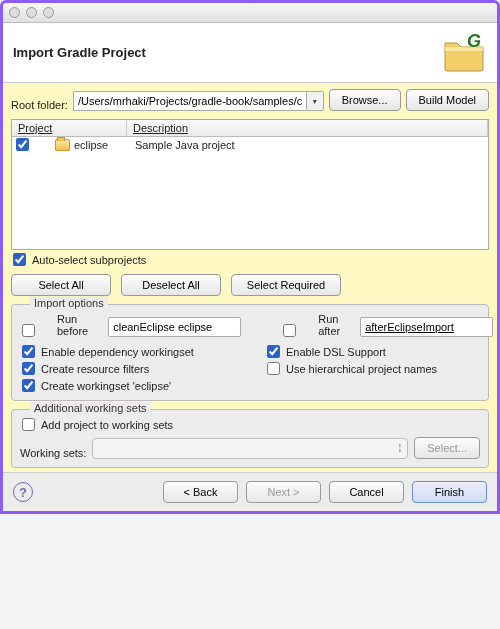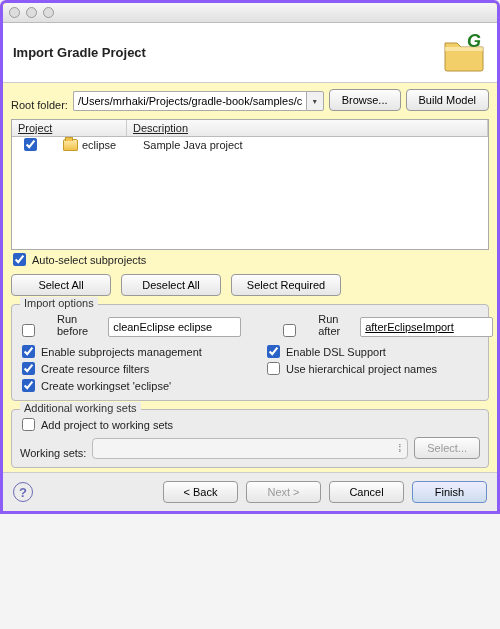--- a/index.html
+++ b/index.html
@@ -18,28 +18,28 @@
   .btn[disabled]{color:#999; cursor:default;}
   .btn.default{ background:linear-gradient(#eef,#cde); border-color:#6a8ecb;}
   .combo { display:flex; }
   .combo input { border-top-right-radius:0; border-bottom-right-radius:0; border-right:none; }
   .combo .drop { width:18px; height:20px; border:1px solid #aaa; border-left:1px solid #aaa; background:#f1f1f1; border-radius:0 2px 2px 0; display:flex; align-items:center; justify-content:center; font-size:8px; color:#444; cursor:pointer;}
   .table { margin-top:8px; border:1px solid #aaa; background:#fff; height:152px; display:flex; flex-direction:column; }
   .thead { display:flex; background:linear-gradient(#fafafa,#eaeaea); border-bottom:1px solid #bbb; font-size:11px;text-decoration:underline; }
   .th { padding:2px 6px; border-right:1px solid #ccc; }
   .th.proj{ width:115px; } .th.desc{ flex:1; }
   .tbody { flex:1; overflow:auto; }
-  .trow { display:flex; align-items:center; padding:1px 10px; font-size:11px; gap:2px;}
+  .trow { display:flex; align-items:center; padding:1px 2px; font-size:11px; gap:2px;}
   .trow .c1{ width:115px; display:flex; align-items:center; gap:2px;}
   .trow .c2{ flex:1; padding-left:4px;}
   .chk { width:13px; height:13px; margin:0 2px; accent-color:#2a62c8;}
   .mini-folder { width:15px; height:12px; background:linear-gradient(#ffe9a8,#f0c24a); border:1px solid #c79a2a; border-radius:2px 2px 1px 1px; position:relative; margin:0 2px;}
   .mini-folder::before{content:"";position:absolute;top:-3px;left:1px;width:6px;height:3px;background:#f0c24a;border:1px solid #c79a2a;border-bottom:none;border-radius:1px 1px 0 0;}
   .group { border:1px solid #bbb; border-radius:4px; padding:8px; margin-top:8px; position:relative; background:#ececec;}
-  .group-title{ position:absolute; top:-8px; left:8px; background:#ececec; padding:0 4px; font-size:11px; color:#333;}
+  .group-title{ position:absolute; top:-8px; left:18px; background:#ececec; padding:0 4px; font-size:11px; color:#333;}
   .col2 { display:flex; gap:30px; }
   .col { flex:1; display:flex; flex-direction:column; gap:4px; }
   .chkrow { display:flex; align-items:center; gap:4px; font-size:11px; }
   .sel { flex:1; height:21px; border:1px solid #bbb; border-radius:4px; background:#f4f4f4; display:flex; align-items:center; justify-content:flex-end; padding:0 6px; font-size:10px; color:#666;}
   .bottombar { border-top:1px solid #ccc; padding:8px 10px; display:flex; align-items:center; justify-content:space-between; background:#ececec;}
   .help-icon { width:20px; height:20px; border:1.5px solid #6b6bb8; border-radius:50%; color:#6b6bb8; font-size:13px; font-weight:bold; display:flex; align-items:center; justify-content:center; cursor:pointer;}
   .nav-btns{ display:flex; gap:8px;}
   .spacer-s{height:4px;}
 </style>
 </head>
@@ -113,21 +113,21 @@
         <input class="txt" style="width: 150px;" value="cleanEclipse eclipse">
         <span style="width:8px"></span>
         <input type="checkbox" class="chk" style="">
         <span>Run after</span>
         <input class="txt" style="flex: 1 1 0%; text-decoration: underline;" value="afterEclipseImport">
       </div>
       <div class="col2" style="margin-top:8px">
         <div class="col">
           <label class="chkrow">
               <input type="checkbox" class="chk" checked="" style="">
-              <span>Enable subprojects management</span>
+              <span>Enable dependency workingset</span>
             </label>
           <label class="chkrow">
               <input type="checkbox" class="chk" checked="" style="">
               <span>Create resource filters</span>
             </label>
           <label class="chkrow">
               <input type="checkbox" class="chk" checked="" style="">
               <span>Create workingset 'eclipse'</span>
             </label>
         </div>

